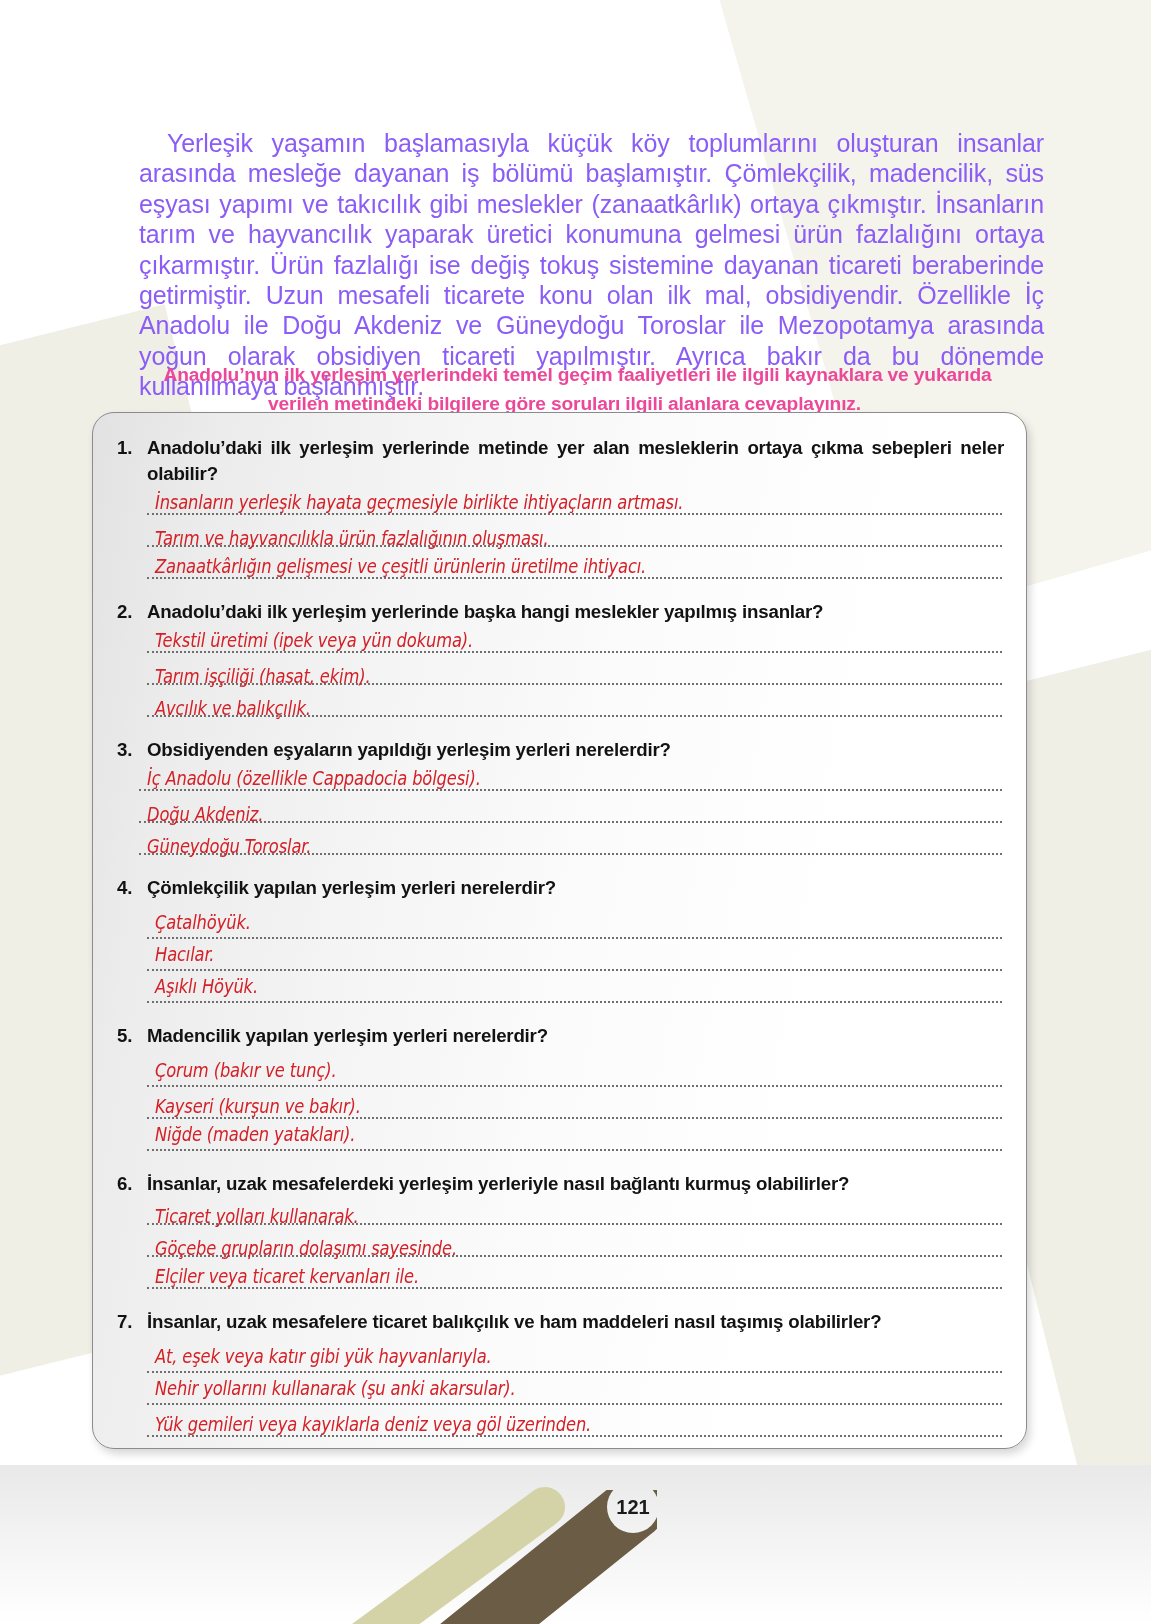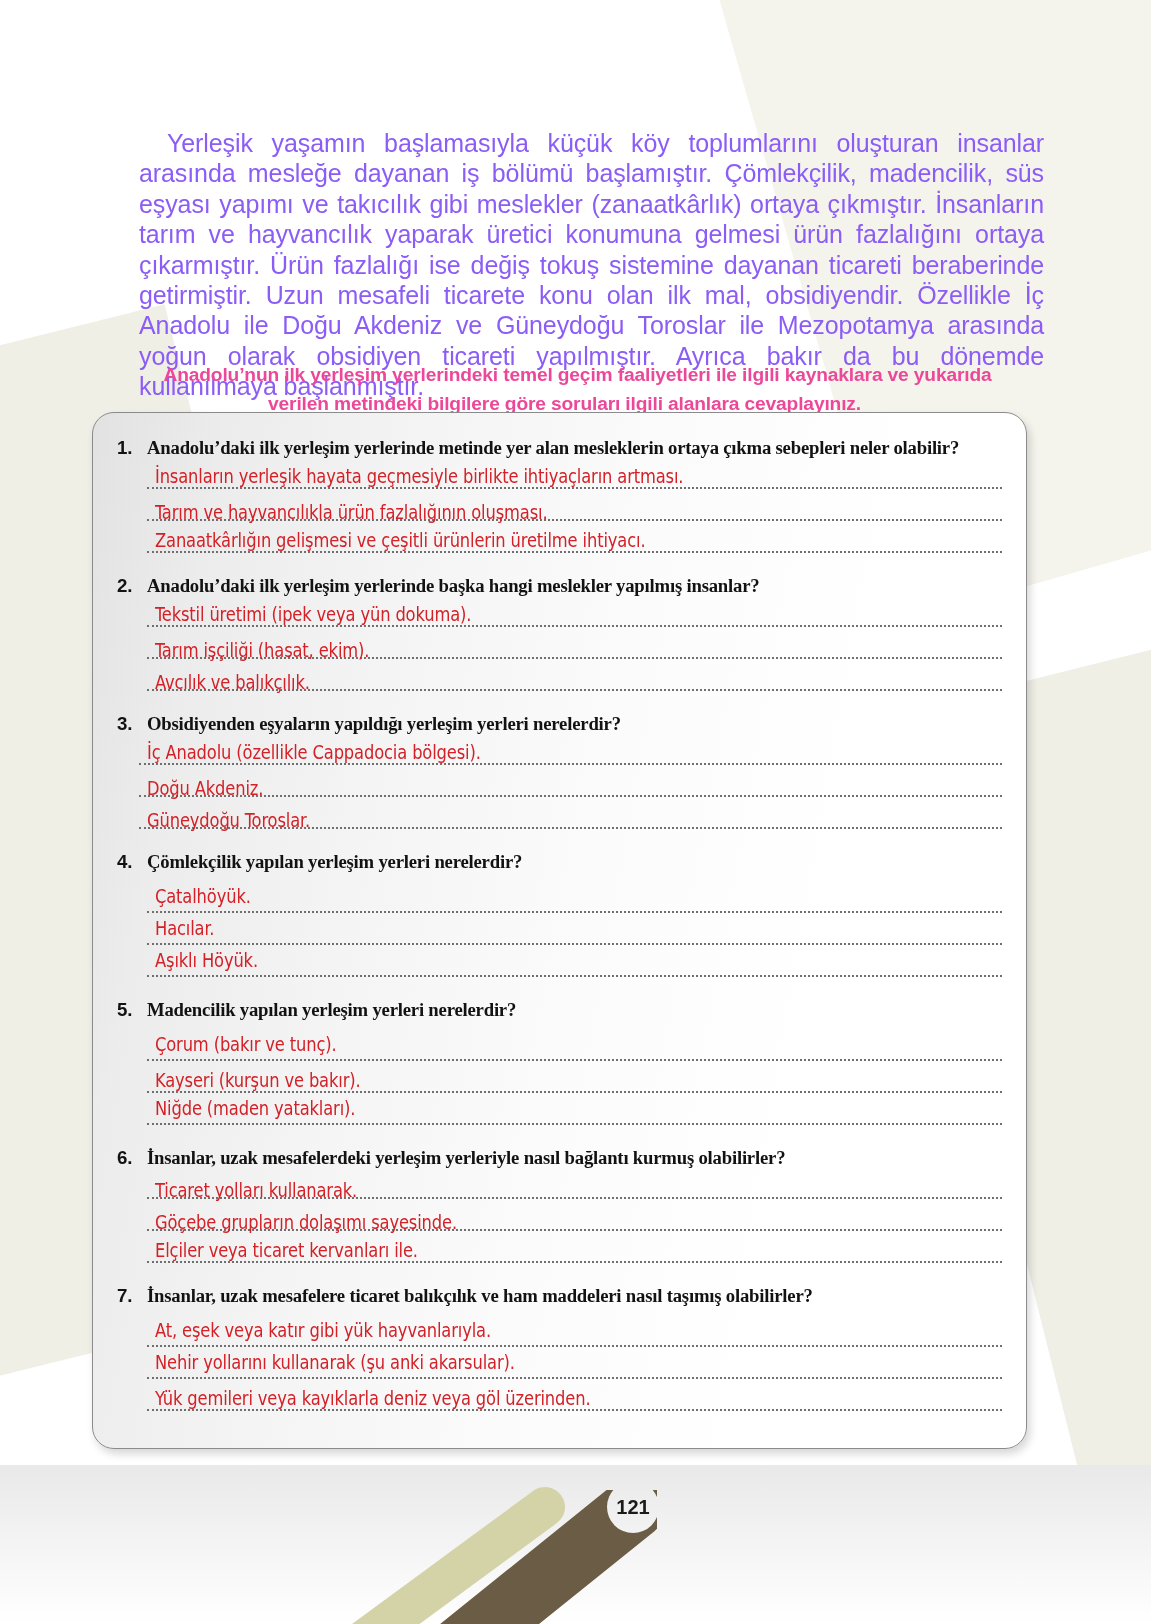--- a/index.html
+++ b/index.html
@@ -128,33 +128,33 @@
   .q-num {
     flex: 0 0 auto;
     width: 30px;
     text-align: left;
     padding-left: 2px;
   }
   .q-text {
     flex: 1 1 auto;
     text-align: justify;
     text-justify: inter-word;
-    font-family: Liberation Serif, serif;
   }
   .q-text.nojust { text-align: left; }
 
   
   .answers {
     position: relative;
     margin-left: 32px;
     margin-right: 2px;
   }
   .ans-line {
     position: relative;
     height: 32px;
+    font-style: italic;
   }
   .ans-rule {
     position: absolute;
     left: 0;
     right: 0;
     bottom: 4px;
     height: 0;
     border-bottom: 2.2px dotted #6f6f6f;
   }
   .ans-text {

